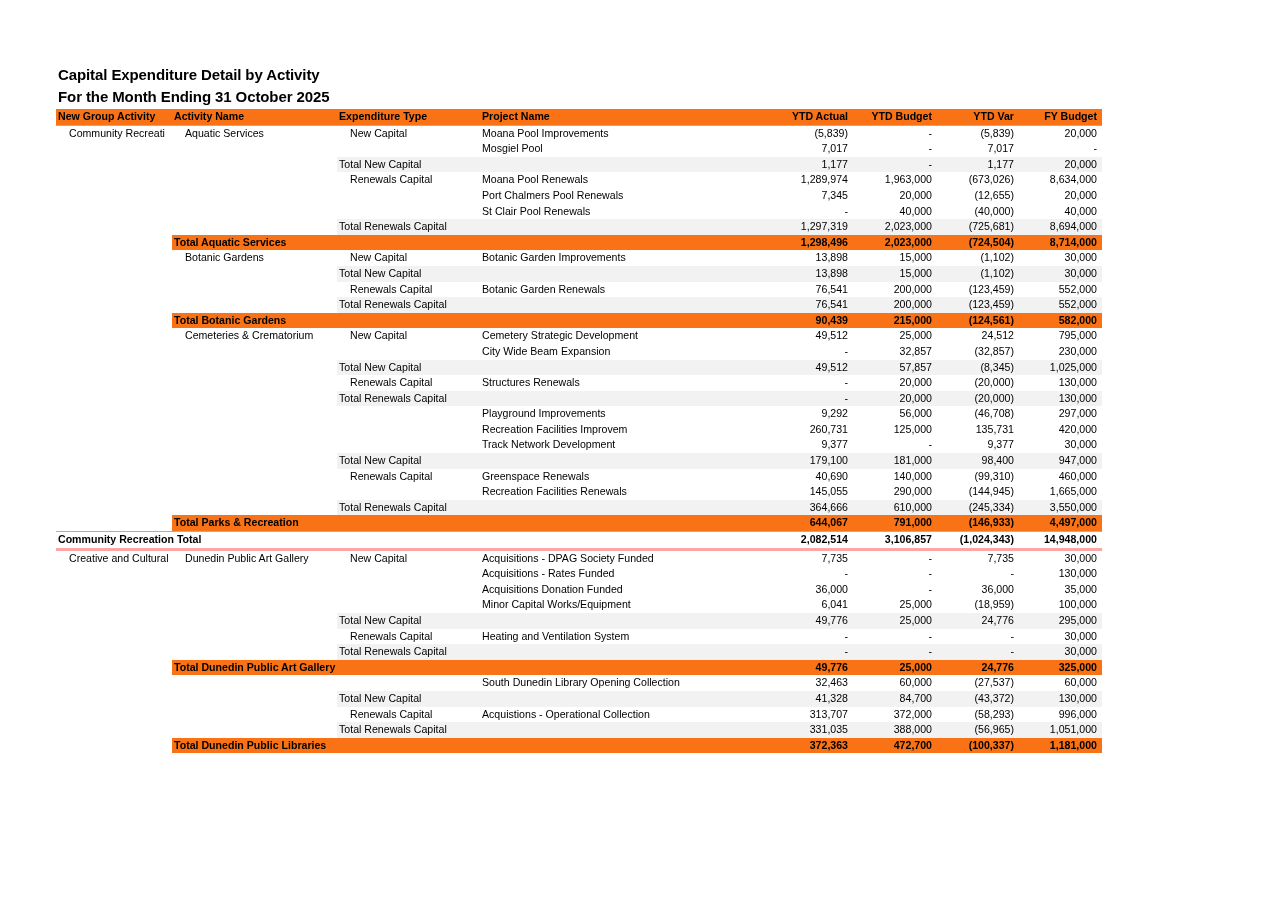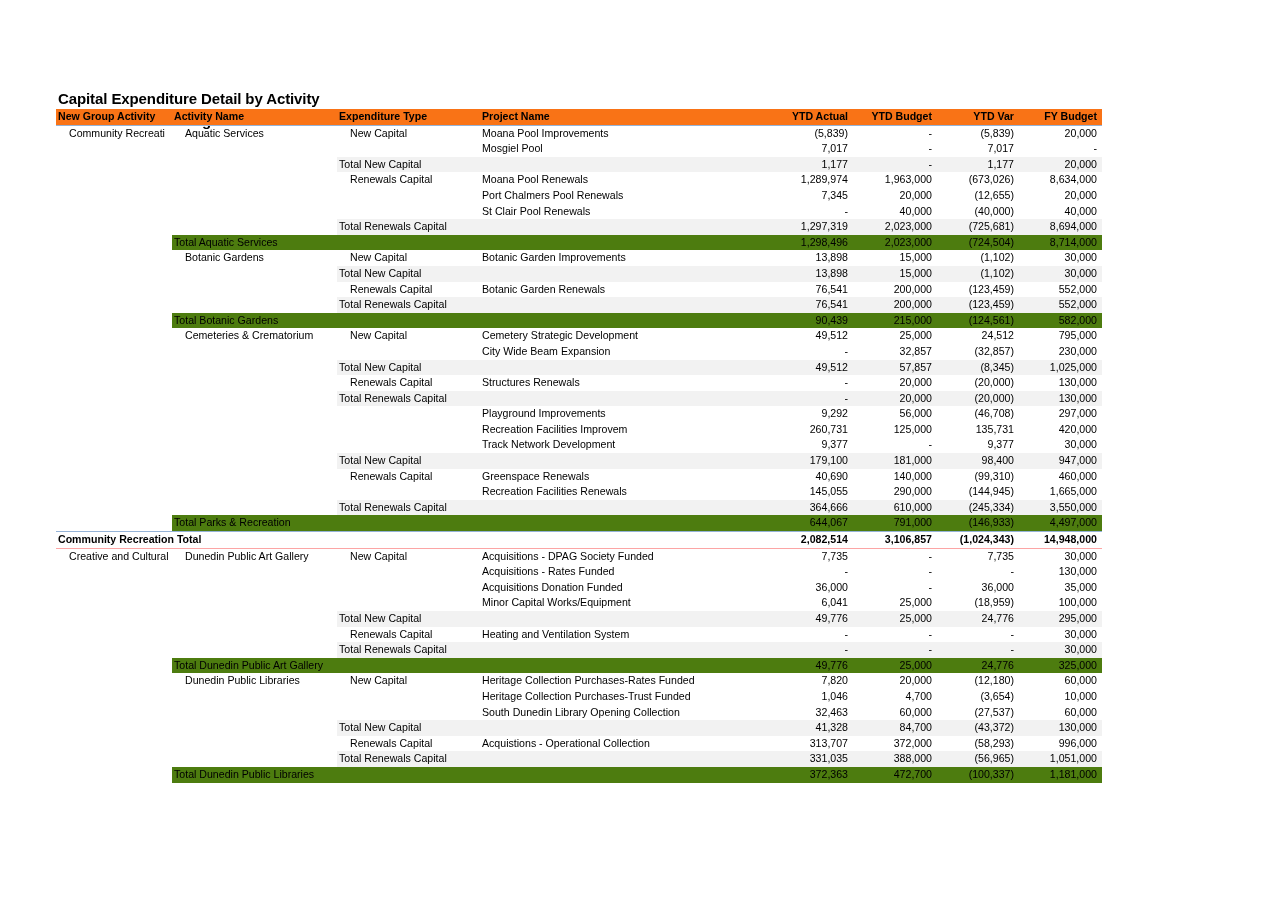--- a/index.html
+++ b/index.html
@@ -1,39 +1,39 @@
 <!DOCTYPE html>
 <html><head>
 <meta charset="utf-8">
 <style>
   html, body { margin: 0; padding: 0; background: #ffffff; }
   body { width: 1283px; height: 907px; position: relative; overflow: hidden;
          font-family: "Liberation Sans", "DejaVu Sans", sans-serif; color: #000; }
-  .title { position: absolute; left: 58px; font-weight: bold; font-size: 15px; letter-spacing: -0.1px; margin-top: 24px; }
+  .title { position: absolute; left: 58px; font-weight: bold; font-size: 15px; letter-spacing: -0.1px; }
   #t1 { top: 66px; }
   #t2 { top: 88px; }
   table.rpt { position: absolute; left: 56px; top: 109px; border-collapse: collapse;
               font-size: 10.6px; table-layout: fixed; width: 1046px; }
   table.rpt col.c1 { width: 116px; }
   table.rpt col.c2 { width: 165px; }
   table.rpt col.c3 { width: 143px; }
   table.rpt col.c4 { width: 290px; }
   table.rpt col.c5 { width: 83px; }
   table.rpt col.c6 { width: 84px; }
   table.rpt col.c7 { width: 82px; }
   table.rpt col.c8 { width: 83px; }
   table.rpt td, table.rpt th { height: 15.6px; padding: 0 2px; white-space: nowrap; overflow: hidden;
               line-height: 15.6px; text-align: left; font-weight: normal; }
   table.rpt th { font-weight: bold; background: #f97316; border-bottom: 1px solid #95b3d7; }
   table.rpt th.num, table.rpt td.num { text-align: right; padding-right: 5px; }
   td.ind { padding-left: 13px !important; }
   td.b { font-weight: bold; }
   tr.sub td.sh { background: #f2f2f2; }
-  tr.act td.sh { background: #4d7c0f; font-weight: normal; }
-  tr.grp td { font-weight: bold; border-top: 1px solid #95b3d7; border-bottom: 1px solid #fca5a5; }
+  tr.act td.sh { background: #f97316; font-weight: bold; }
+  tr.grp td { font-weight: bold; border-top: 1px solid #95b3d7; border-bottom: 3px solid #fca5a5; }
 </style>
 </head>
 <body>
 
 <div class="title" id="t1">Capital Expenditure Detail by Activity</div>
 <div class="title" id="t2">For the Month Ending 31 October 2025</div>
 
 <table class="rpt">
   <colgroup>
     <col class="c1">
@@ -398,40 +398,20 @@
         <td></td>
         <td class="sh" colspan="2">Total Dunedin Public Art Gallery</td>
         <td class="sh"></td>
         <td class="num sh">49,776</td>
         <td class="num sh">25,000</td>
         <td class="num sh">24,776</td>
         <td class="num sh">325,000</td>
       </tr>
       <tr class="det">
         <td class="b ind"></td>
-        <td class="b ind">Dunedin Public Libraries</td>
-        <td class="ind">New Capital</td>
-        <td>Heritage Collection Purchases-Rates Funded</td>
-        <td class="num">7,820</td>
-        <td class="num">20,000</td>
-        <td class="num">(12,180)</td>
-        <td class="num">60,000</td>
-      </tr>
-      <tr class="det">
-        <td class="b ind"></td>
-        <td class="b ind"></td>
-        <td class="ind"></td>
-        <td>Heritage Collection Purchases-Trust Funded</td>
-        <td class="num">1,046</td>
-        <td class="num">4,700</td>
-        <td class="num">(3,654)</td>
-        <td class="num">10,000</td>
-      </tr>
-      <tr class="det">
-        <td class="b ind"></td>
         <td class="b ind"></td>
         <td class="ind"></td>
         <td>South Dunedin Library Opening Collection</td>
         <td class="num">32,463</td>
         <td class="num">60,000</td>
         <td class="num">(27,537)</td>
         <td class="num">60,000</td>
       </tr>
       <tr class="sub">
         <td></td>

